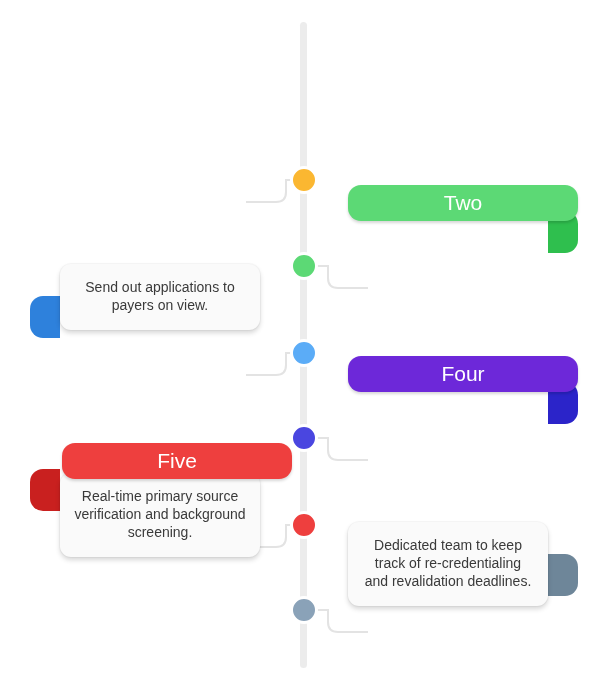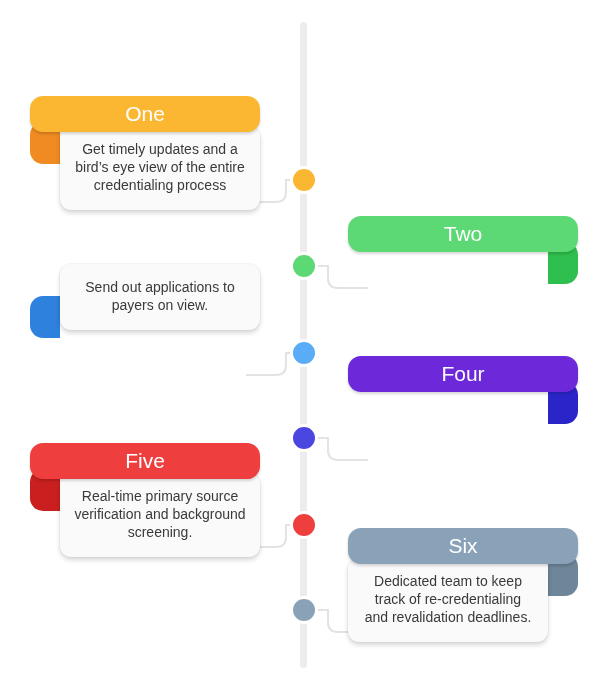--- a/index.html
+++ b/index.html
@@ -139,60 +139,50 @@
       <path d="M0 34 H30 Q40 34 40 24 V12 H54" stroke="#E3E3E3" stroke-width="2" fill="none"></path>
     </svg>
   </div>
 
   <div class="connector" style="left:314px; top:598px;">
     <svg width="54" height="40" viewBox="0 0 54 40" fill="none">
       <path d="M54 34 H24 Q14 34 14 24 V12 H0" stroke="#E3E3E3" stroke-width="2" fill="none"></path>
     </svg>
   </div>
 
-  <div class="card left" style="left:30px; top:96px;">
-    <div class="fold" style="background:#EF8B22;"></div>
-    <div class="card-header" style="background:#FBB731;">
-      <span>One</span>
-    </div>
-    <div class="card-body">Get timely updates and a bird’s eye view of the entire credentialing process</div>
-  </div>
 
-  <div class="card right" style="left:348px; top:185px;margin-top:31px;">
+  <div class="card right" style="left:348px; top:185px;">
     <div class="fold" style="background:#2FBF4E;"></div>
     <div class="card-header" style="background:#5CD975;">
       <span>Two</span>
     </div>
   </div>
 
   <div class="card left" style="left:30px; top:270px;">
     <div class="fold" style="background:#2E81DC;"></div>
     <div class="card-body">Send out applications to payers on view.</div>
   </div>
 
   <div class="card right" style="left:348px; top:356px;">
     <div class="fold" style="background:#2B24C9;"></div>
     <div class="card-header" style="background:#6d28d9;">
       <span>Four</span>
     </div>
   </div>
 
   <div class="card left" style="left:30px; top:443px;">
     <div class="fold" style="background:#C9201F;"></div>
-    <div class="card-header" style="background:#EE3F3E;">
+    <div class="card-header" style="background:#EE3F3E;margin-left:32px;">
       <span>Five</span>
     </div>
     <div class="card-body">Real-time primary source verification and background screening.</div>
   </div>
 
   <div class="card right" style="left:348px; top:528px;">
     <div class="fold" style="background:#6E8699;"></div>
-    <div class="card-header" style="background:#8AA2B8;">
-      <span>Six</span>
-    </div>
     <div class="card-body">Dedicated team to keep track of re-credentialing and revalidation deadlines.</div>
   </div>
 
   <div class="dot" style="left:290px; top:166px; background:#FBB731;"></div>
   <div class="dot" style="left:290px; top:252px; background:#5CD975;"></div>
   <div class="dot" style="left:290px; top:339px; background:#5BACF7;"></div>
   <div class="dot" style="left:290px; top:424px; background:#4A46E0;"></div>
   <div class="dot" style="left:290px; top:511px; background:#EE3F3E;"></div>
   <div class="dot" style="left:290px; top:596px; background:#8AA2B8;"></div>
 

